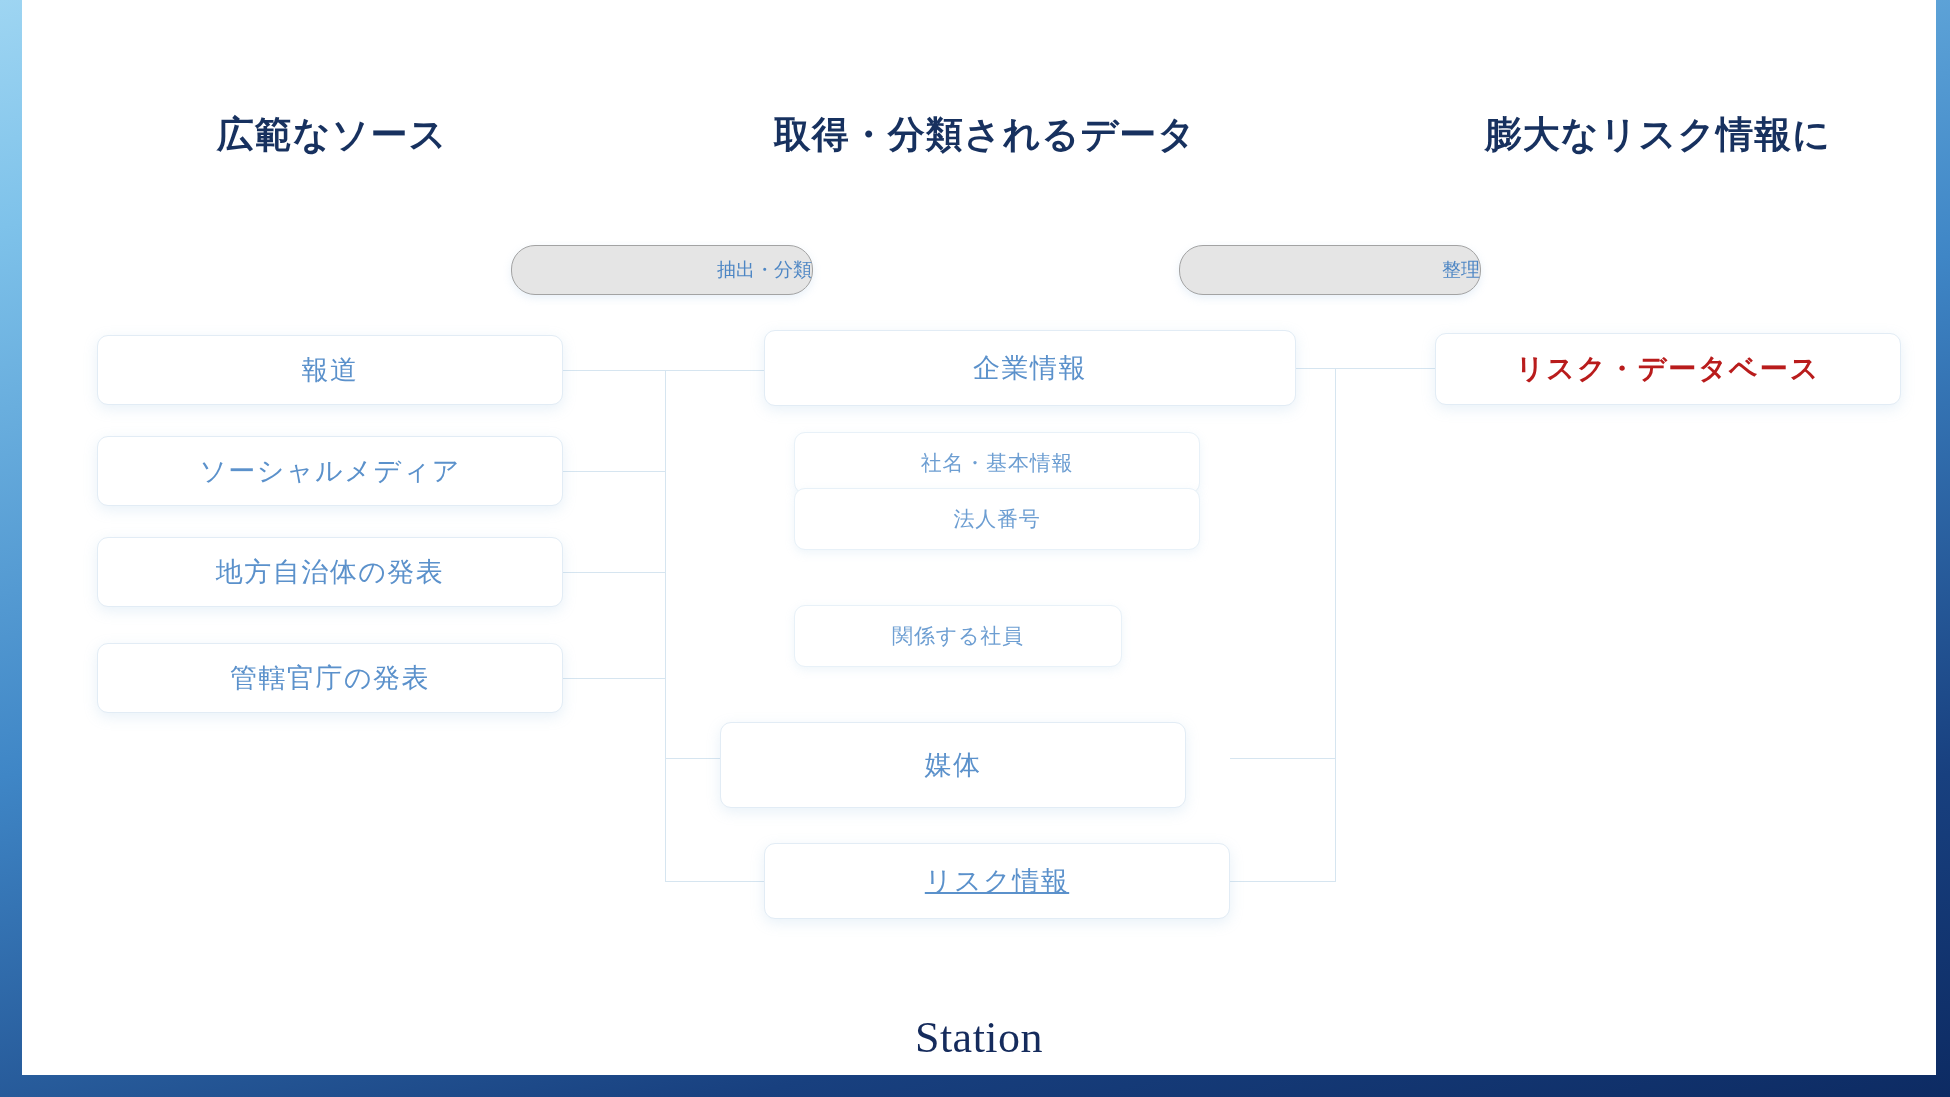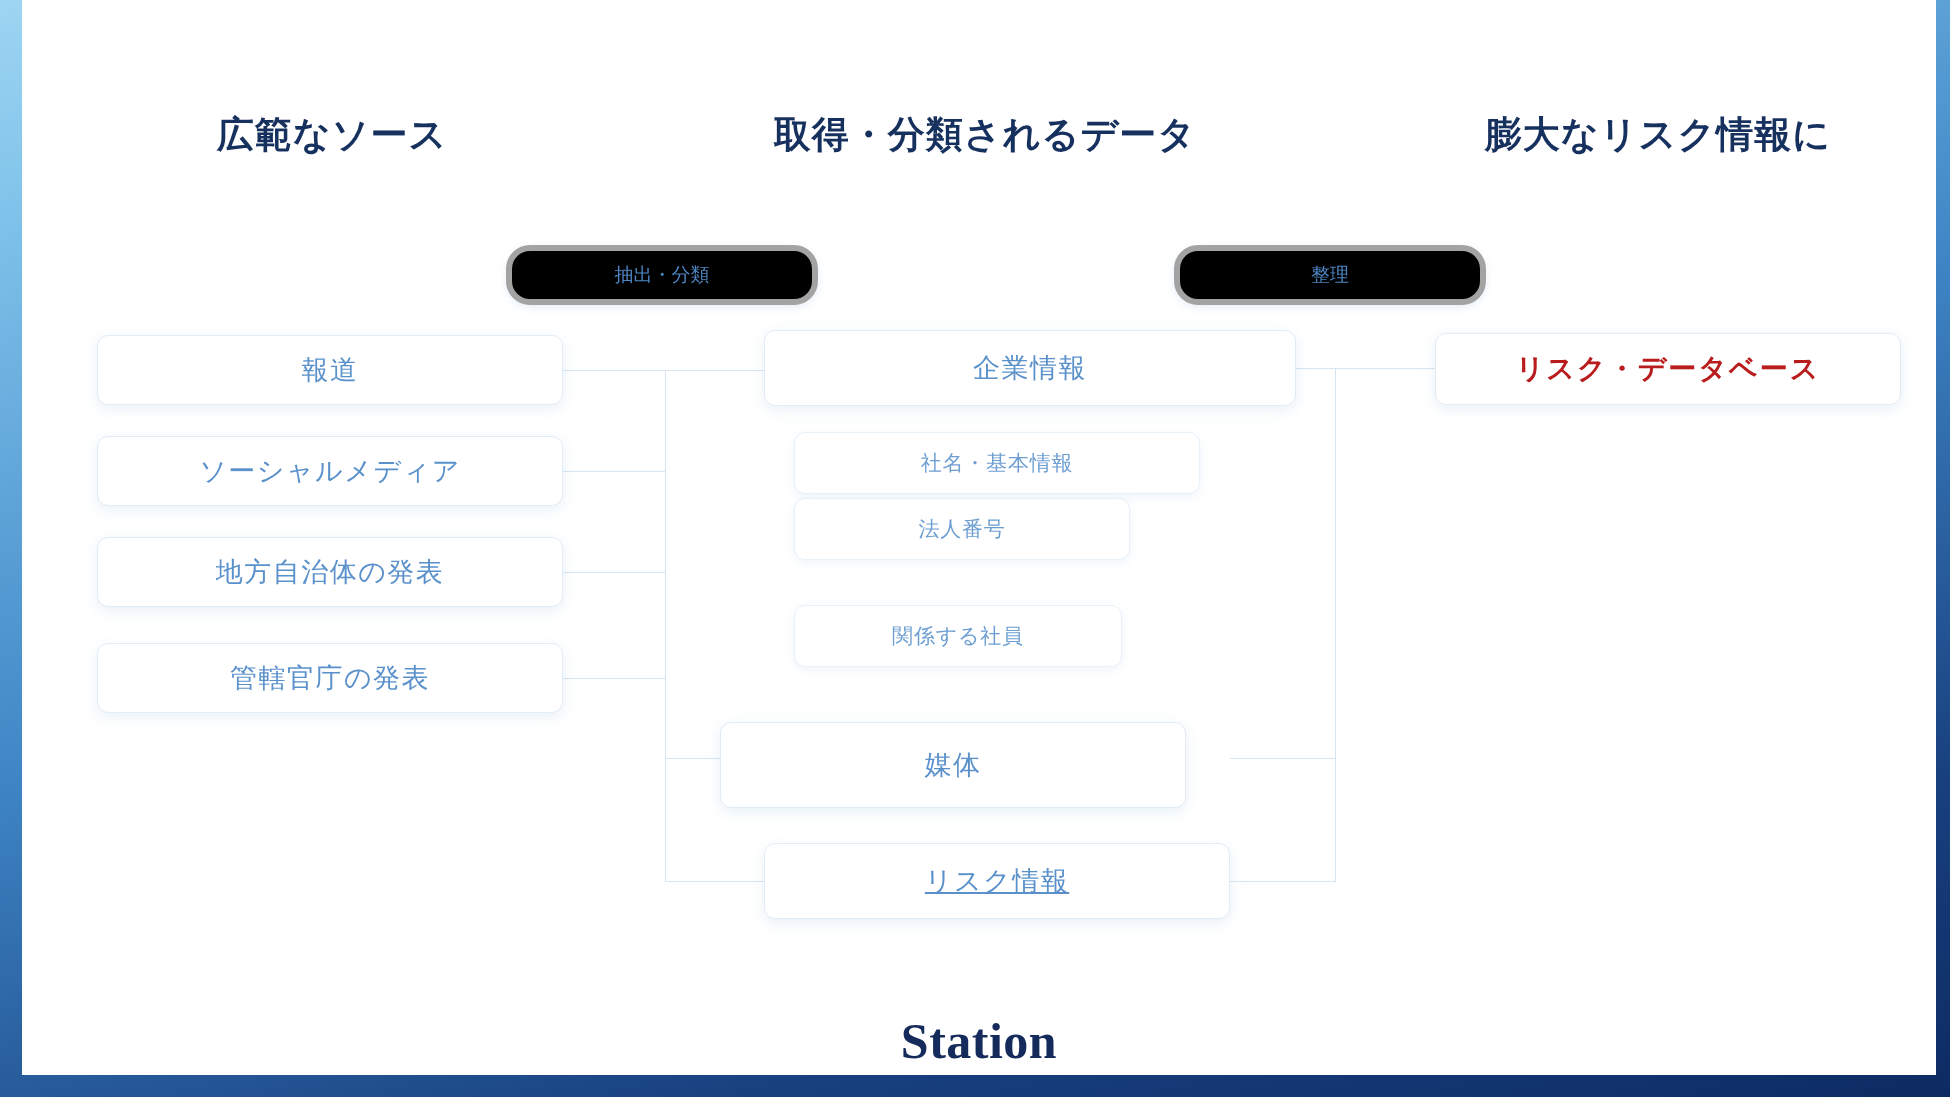--- a/index.html
+++ b/index.html
@@ -48,26 +48,26 @@
     text-align: center;
     transform: translateX(-50%);
   }
 
   
   .pill {
     position: absolute;
     transform: translateX(-50%);
     height: 48px;
     line-height: 48px;
-    border: 6px solid #a3a3a3;
+    border: 1px solid #a3a3a3;
     border-radius: 24px;
-    background: #000000;
+    background: #e5e5e5;
     color: #4d86c4;
     font-size: 19px;
-    text-align: center;
+    text-align: right;
     box-shadow: 0 3px 9px rgba(140, 180, 220, 0.20);
   }
 
   
   .card {
     position: absolute;
     box-sizing: border-box;
     background: #ffffff;
     border: 1px solid #e2ecf5;
     border-radius: 11px;
@@ -106,22 +106,22 @@
   .conn.h { height: 1px; }
   .conn.v { width: 1px; }
 
   
   #logo {
     position: absolute;
     left: 50%;
     transform: translateX(-50%);
     color: #152b5c;
     font-family: "Liberation Serif", "DejaVu Serif", serif;
-    font-weight: bold;
-    font-size: 50px;
+    font-weight: normal;
+    font-size: 44px;
     letter-spacing: 0.5px;
     white-space: nowrap;
   }
 </style>
 </head>
 <body>
 
 <div id="frame">
   <div id="canvas">
 
@@ -151,21 +151,21 @@
 
     <div class="conn h" style="left:1313px; top:368px; width:101px;"></div>
 
     <div class="card lv1" style="left:75px; top:335px; width:466px; height:70px;">報道</div>
     <div class="card lv1" style="left:75px; top:436px; width:466px; height:70px;">ソーシャルメディア</div>
     <div class="card lv1" style="left:75px; top:537px; width:466px; height:70px;font-family:Liberation Mono, monospace;">地方自治体の発表</div>
     <div class="card lv1" style="left:75px; top:643px; width:466px; height:70px;">管轄官庁の発表</div>
 
     <div class="card lv1" style="left:742px; top:330px; width:532px; height:76px;">企業情報</div>
     <div class="card lv2" style="left:772px; top:432px; width:406px; height:62px;">社名・基本情報</div>
-    <div class="card lv2" style="left:772px; top:498px; width:336px; height:62px;">法人番号</div>
+    <div class="card lv2" style="left:772px; top:488px; width:406px; height:62px;">法人番号</div>
     <div class="card lv2" style="left:772px; top:605px; width:328px; height:62px;">関係する社員</div>
     <div class="card lv1" style="left:698px; top:722px; width:466px; height:86px;text-align:right;">媒体</div>
     <div class="card lv1" style="left:742px; top:843px; width:466px; height:76px;text-decoration:underline;">リスク情報</div>
 
     <div class="card lv1 accent" style="left:1413px; top:333px; width:466px; height:72px;">リスク・データベース</div>
 
     <div id="logo" style="top:1012px;">Station</div>
 
   </div>
 </div>

